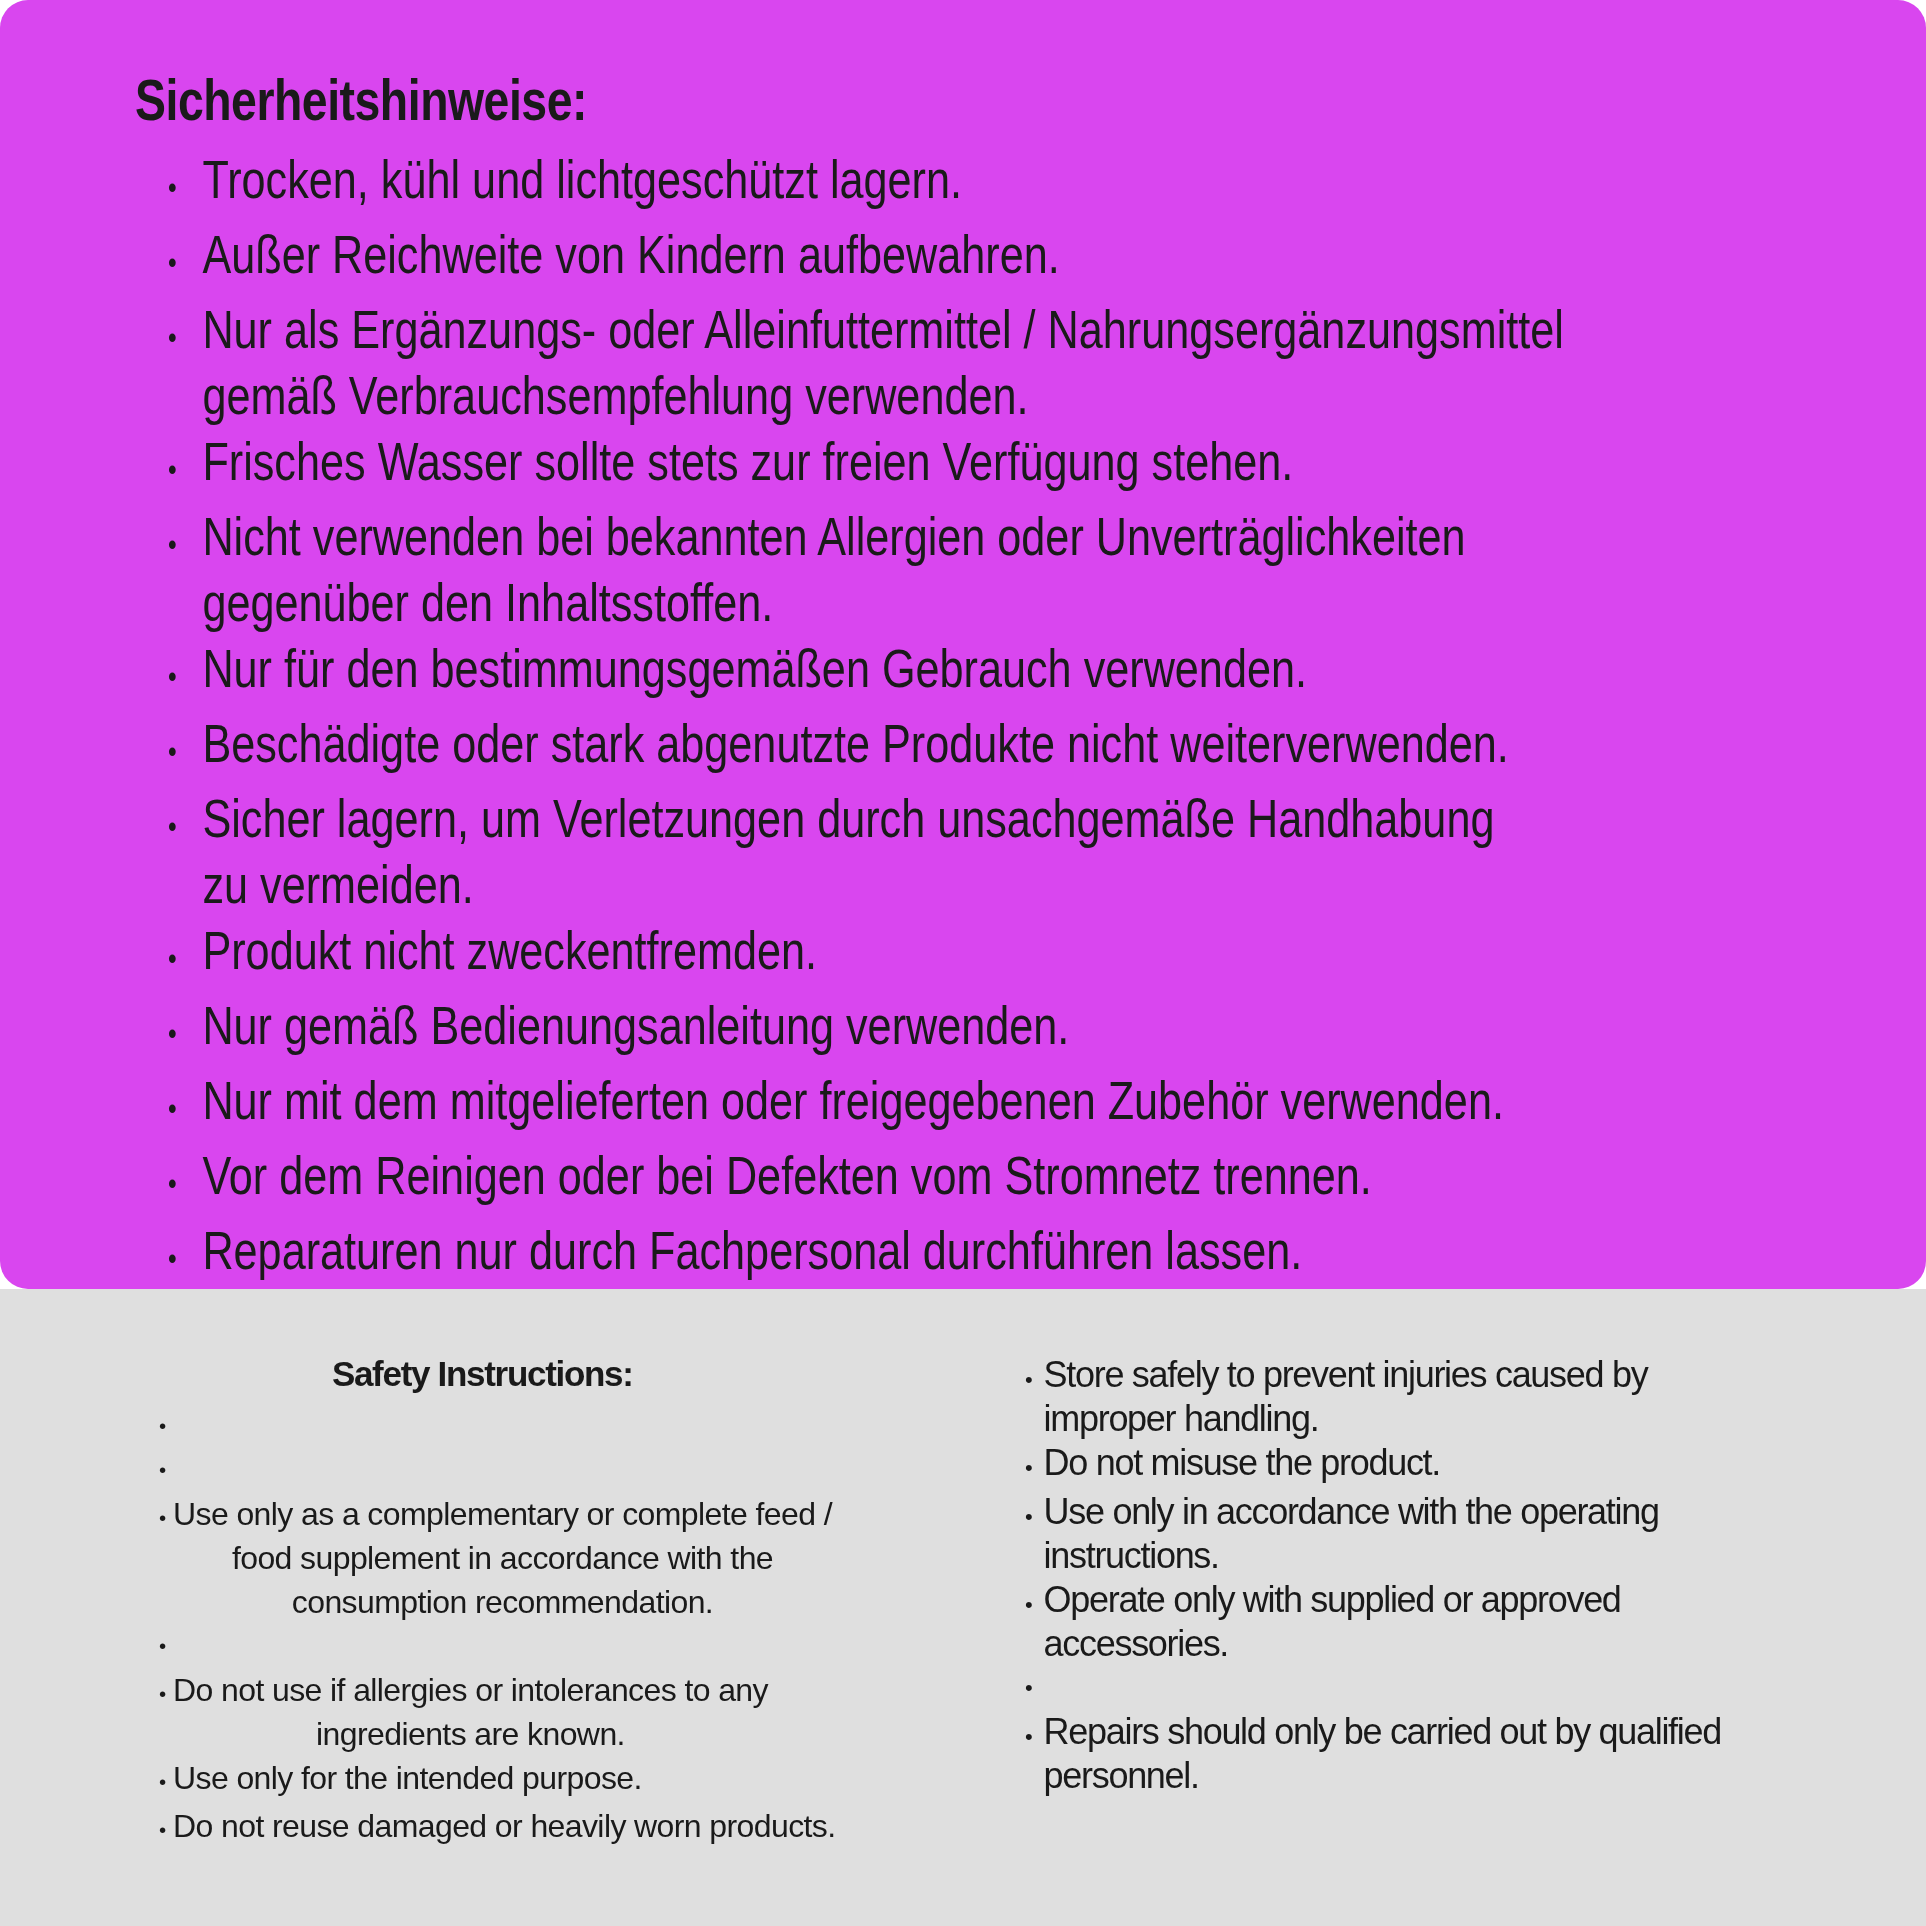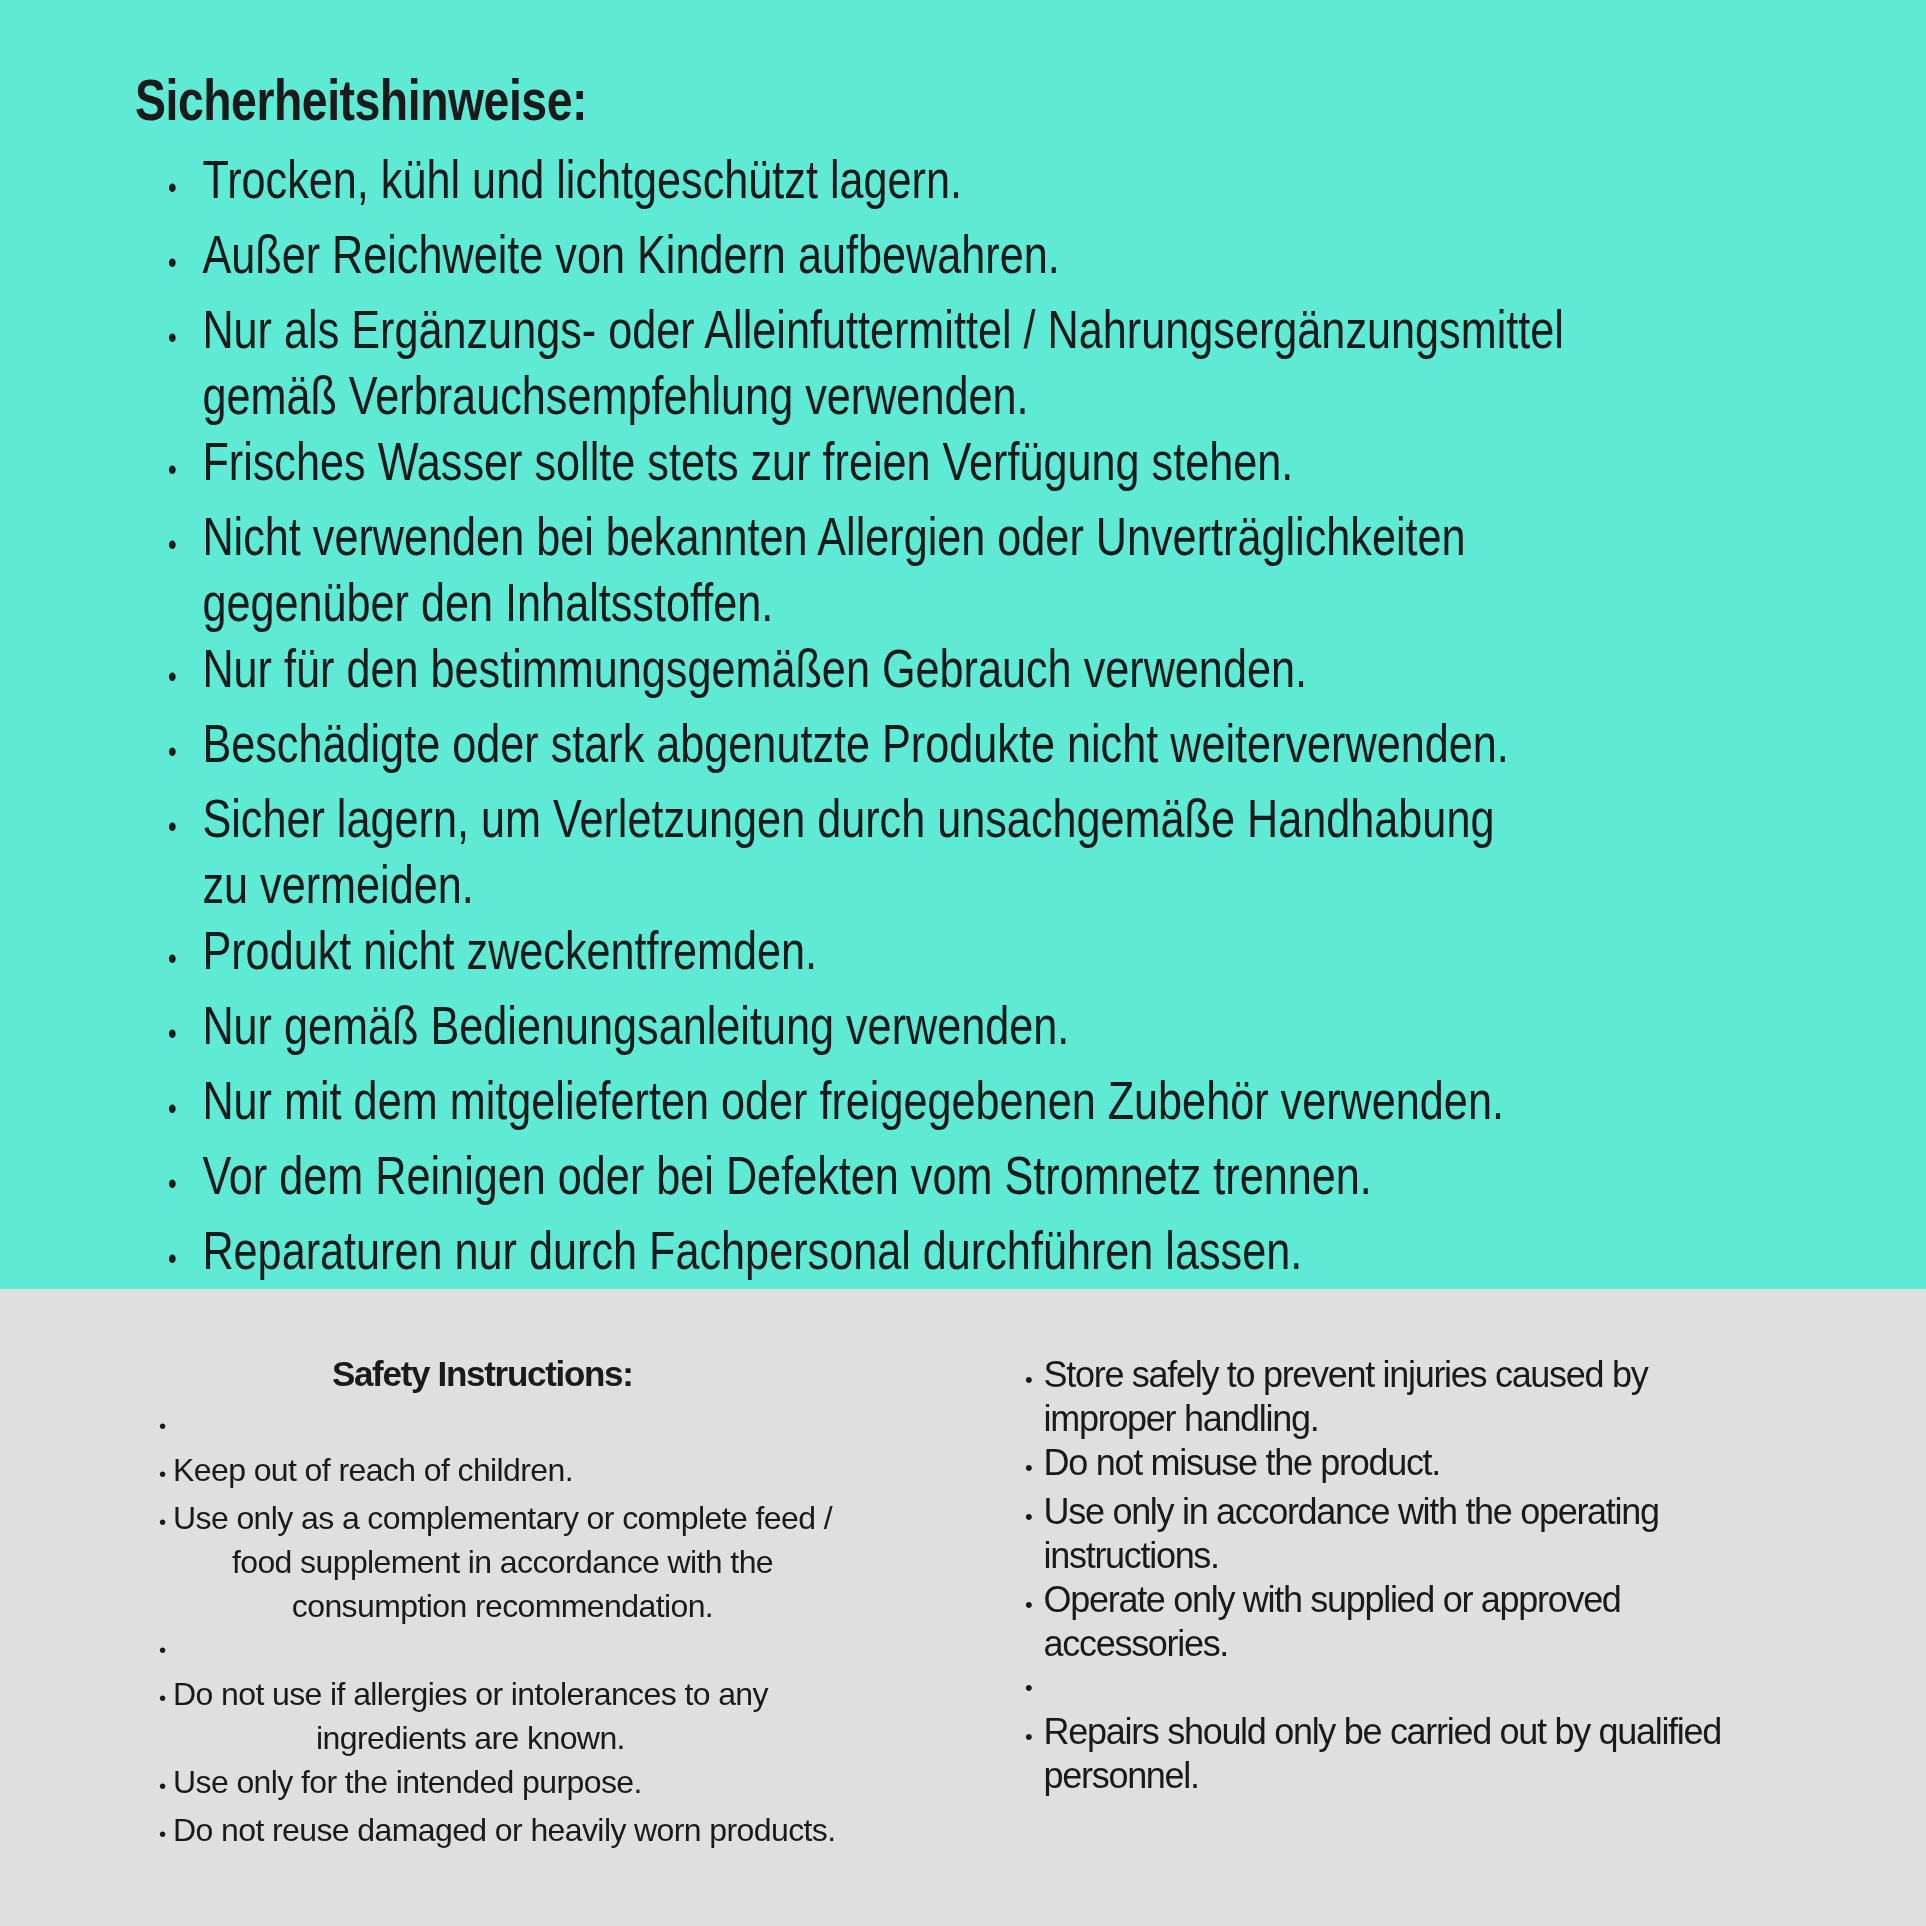--- a/index.html
+++ b/index.html
@@ -17,21 +17,22 @@
     width: 1926px;
     height: 1926px;
   }
 
   
   .de-section {
     position: absolute;
     left: 0; top: 0;
     width: 1926px;
     height: 1289px;
-    background: #5eead4;
+    background: #d946ef;
+    border-radius: 28px;
   }
   .de-title {
     position: absolute;
     left: 135px;
     top: 72px;
     margin: 0;
     font-size: 58px;
     line-height: 55px;
     font-weight: 700;
     letter-spacing: -0.6px;
@@ -181,21 +182,20 @@
 
   <section class="en-section">
     <div class="en-col-left">
       <h2 class="en-title">Safety Instructions:</h2>
       <ul class="en-list">
           <li>
             <span class="dot">•</span>
           </li>
           <li>
             <span class="dot">•</span>
-            <span class="txt">Keep out of reach of children.</span>
           </li>
           <li>
             <span class="dot">•</span>
             <span class="txt">Use only as a complementary or complete feed /
 food supplement in accordance with the
 consumption recommendation.</span>
           </li>
           <li>
             <span class="dot">•</span>
           </li>

